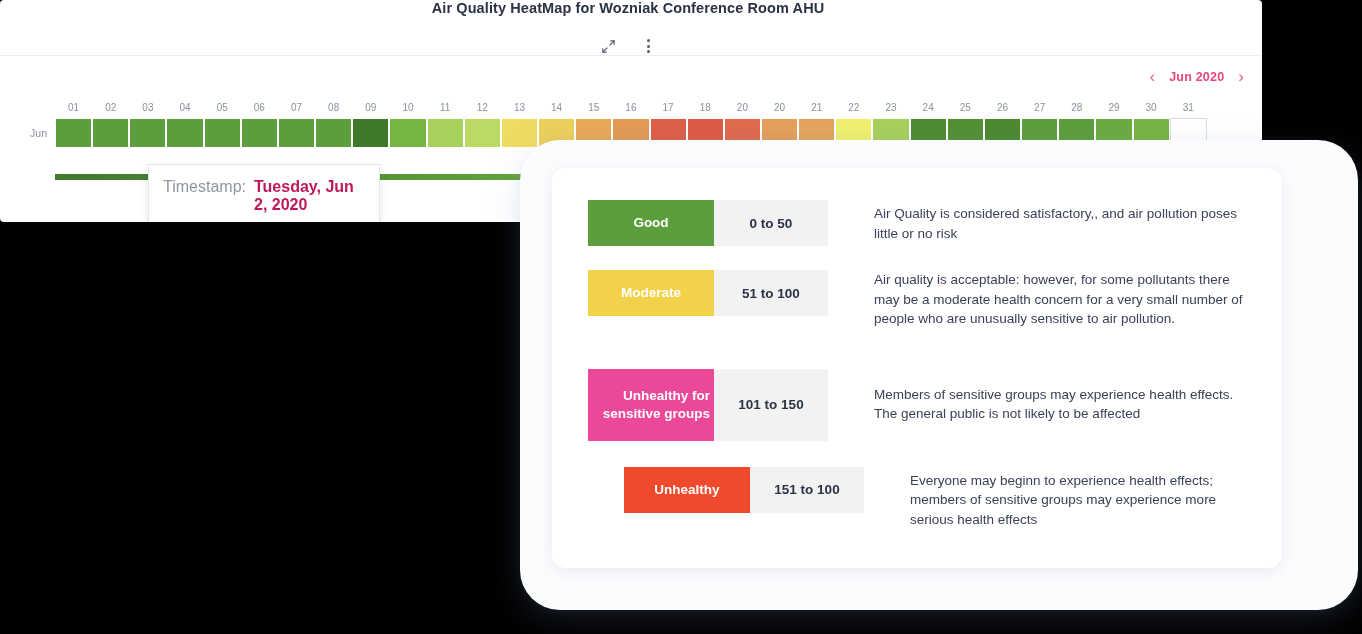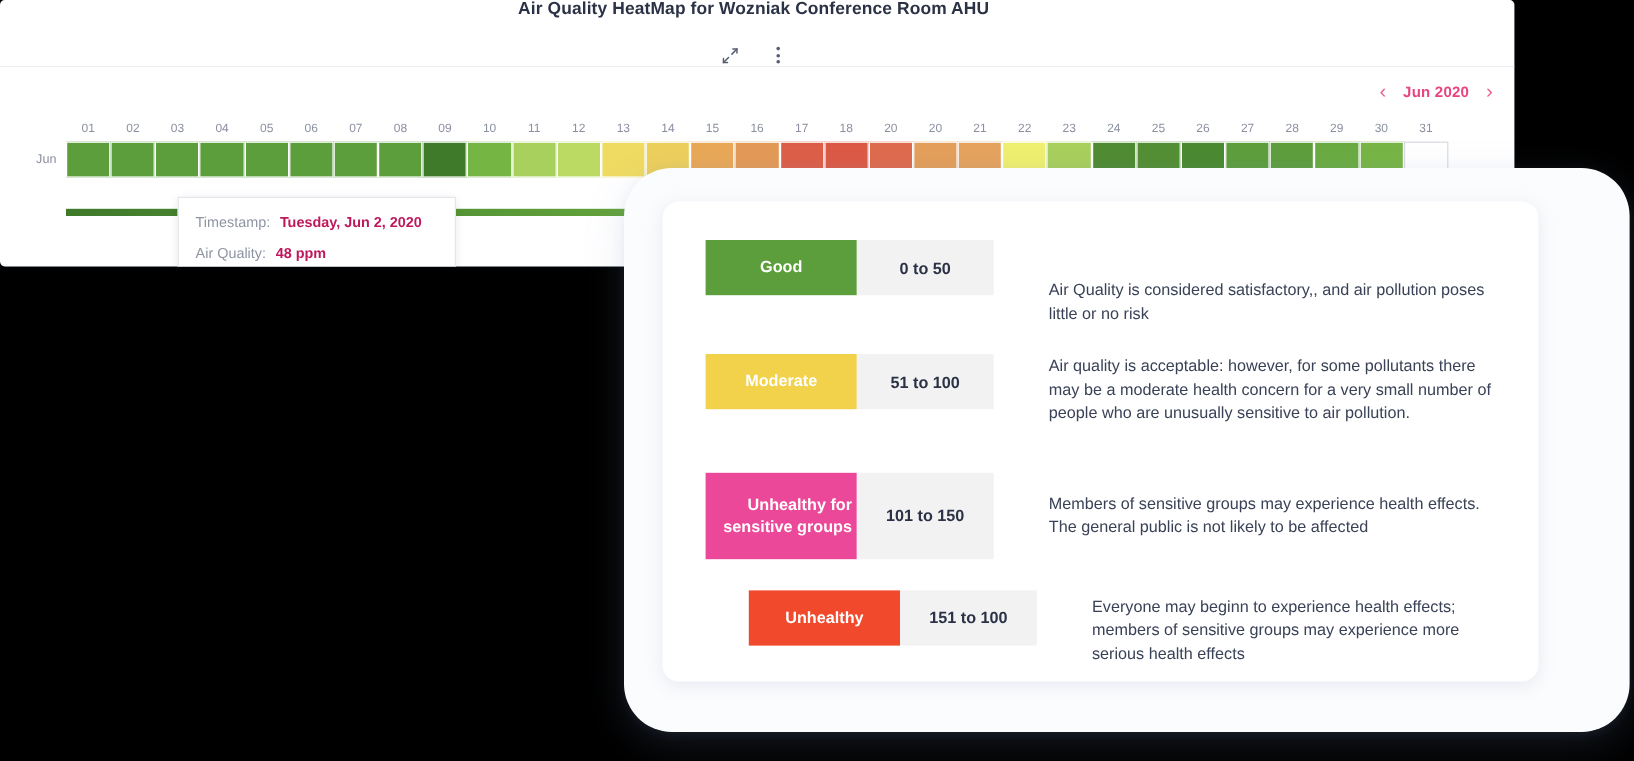--- a/index.html
+++ b/index.html
@@ -90,21 +90,21 @@
   .tooltip {
     position: absolute;
     left: 148px; top: 108px;
     width: 232px;
     background: #ffffff;
     border: 1px solid #e4e6ec;
     box-shadow: 0 2px 8px rgba(20,30,60,.10);
     padding: 13px 14px 14px 14px;
     z-index: 20;
   }
-  .tt-row { display: flex; align-items: baseline; margin-bottom: 12px; font-size: 12px; }
+  .tt-row { display: flex; align-items: baseline; margin-bottom: 12px; font-size: 16px; }
   .tt-row:last-child { margin-bottom: 0; }
   .tt-key { color: #8f94a3; margin-right: 8px; }
   .tt-val { color: #be185d; font-weight: bold; }
 
   
   .legend-outer {
     position: absolute;
     left: 520px; top: 140px;
     width: 838px; height: 470px;
     background: #fbfcfd;
@@ -146,21 +146,21 @@
     color: #3a4257;
     font-size: 13.5px;
     line-height: 1.45;
     display: flex; align-items: flex-start;
   }
   .desc span { display: block; }
   .r-good .swatch-group { height: 46px; }
   .r-moderate .swatch-group { height: 46px; }
   .r-unhealthy-sensitive .swatch-group { height: 72px; }
   .r-unhealthy .swatch-group { height: 46px; }
-  .r-good .desc { padding-top: 4px; margin-top: 28px; }
+  .r-good .desc { padding-top: 4px; }
   .r-moderate .desc { padding-top: 0px; }
   .r-unhealthy-sensitive .desc { padding-top: 16px; }
   .r-unhealthy .desc { padding-top: 4px; }
   .r-moderate { margin-bottom: 40px; }
   .r-unhealthy-sensitive { margin-bottom: 26px; }
 </style>
 </head>
 <body>
 
 <div id="root">

